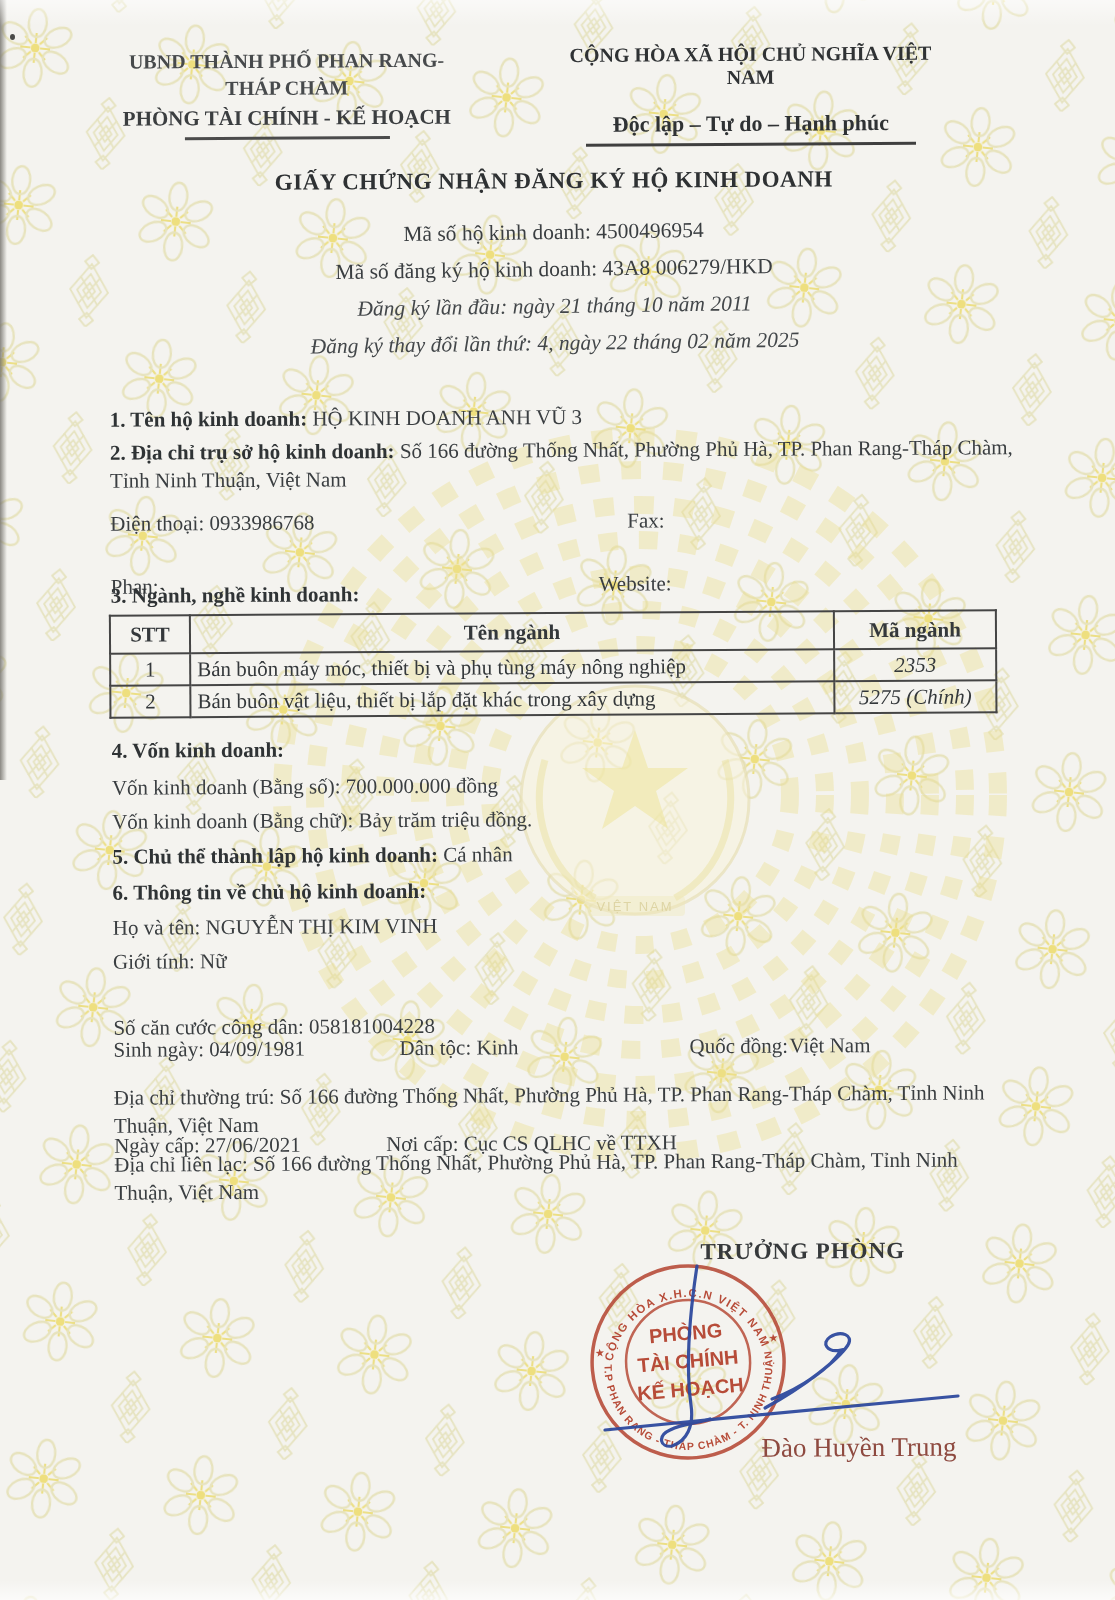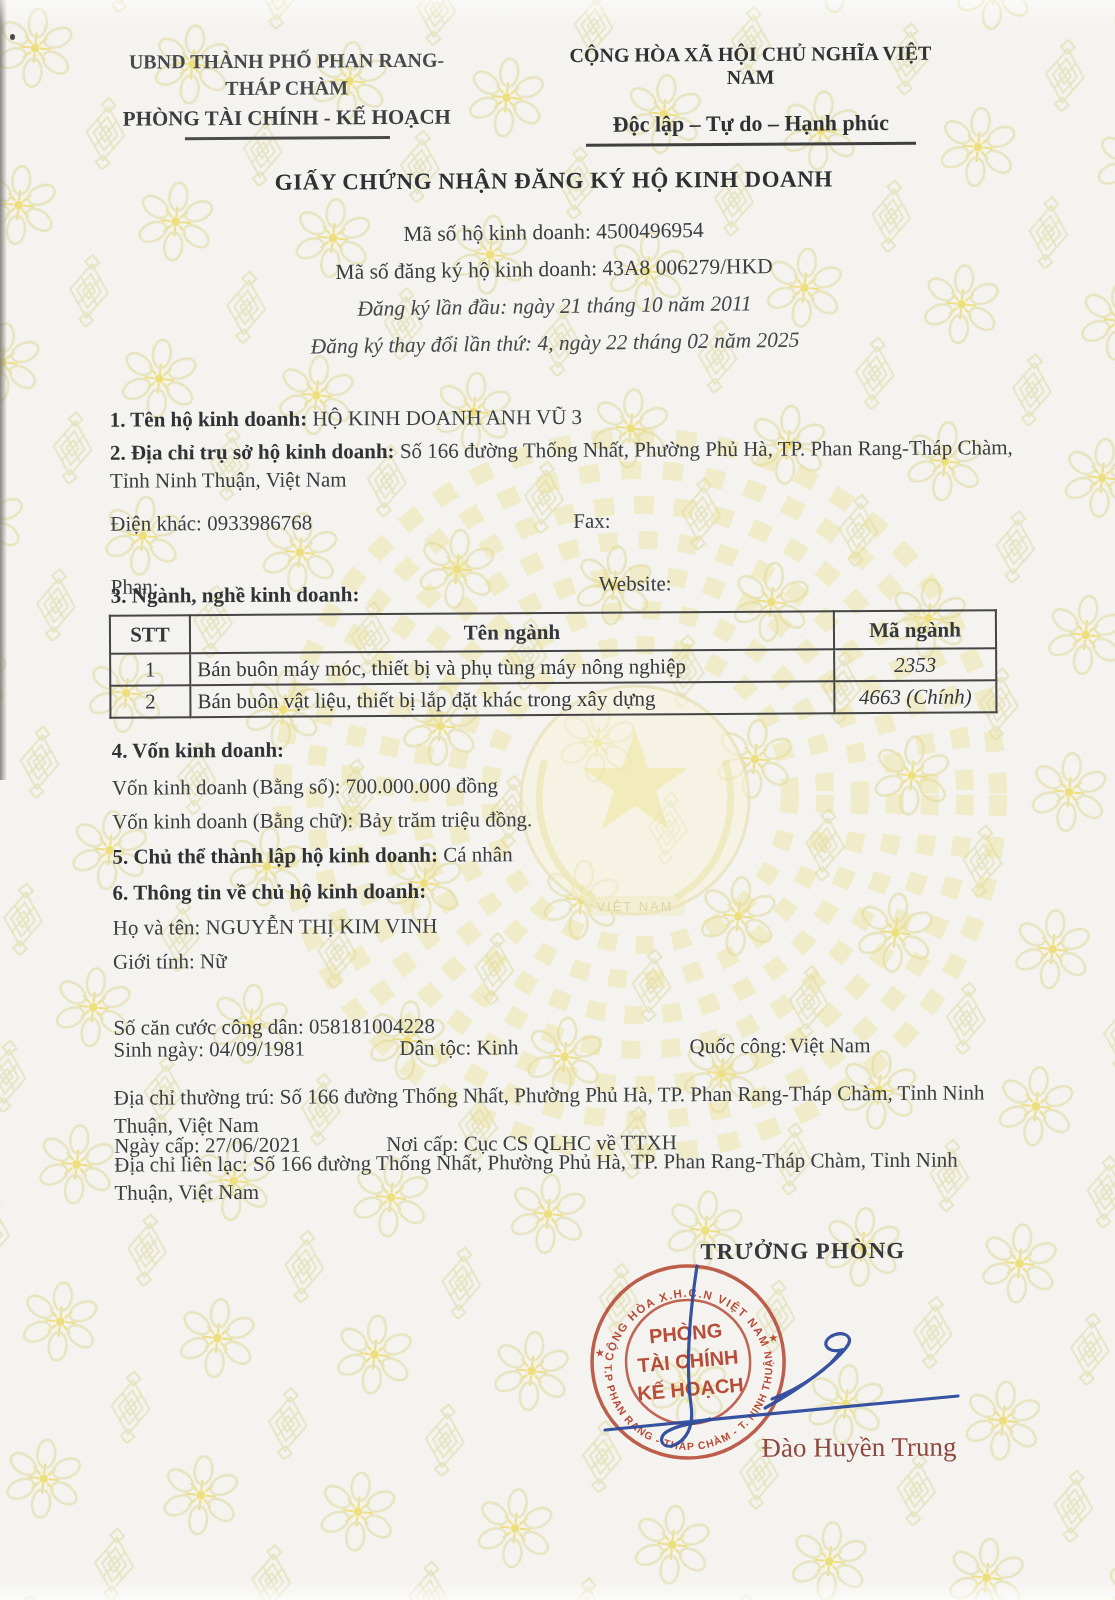--- a/index.html
+++ b/index.html
@@ -132,23 +132,23 @@
   <div class="body-block" style="top:404px;">
     <span class="lbl">1. Tên hộ kinh doanh:</span>
     <span>HỘ KINH DOANH ANH VŨ 3</span>
   </div>
   <div class="body-block" style="top:437px;">
     <span class="lbl">2. Địa chỉ trụ sở hộ kinh doanh:</span>
     <span>Số 166 đường Thống Nhất, Phường Phủ Hà, TP. Phan Rang-Tháp Chàm, Tỉnh Ninh Thuận, Việt Nam</span>
   </div>
 
   <div class="body-block row" style="top:508px;">
-    <span>Điện khác:</span>
+    <span>Điện thoại:</span>
     <span>0933986768</span>
-    <span class="abs" style="left:463px;text-align:right;">Fax:</span>
+    <span class="abs" style="left:517px;text-align:right;">Fax:</span>
   </div>
   <div class="body-block row" style="top:543px;">
     <span>Phan:</span>
     <span class="abs" style="left:488px;">Website:</span>
   </div>
 
   <div class="body-block lbl" style="top:580px;">3. Ngành, nghề kinh doanh:</div>
   <table class="sect-table">
     <tbody>
         <tr>
@@ -157,41 +157,41 @@
       <th class="col-code" style="font-style:normal;">Mã ngành</th>
     </tr>
     <tr>
       <td class="col-stt">1</td>
       <td>Bán buôn máy móc, thiết bị và phụ tùng máy nông nghiệp</td>
       <td class="col-code">2353</td>
     </tr>
     <tr>
       <td class="col-stt">2</td>
       <td>Bán buôn vật liệu, thiết bị lắp đặt khác trong xây dựng</td>
-      <td class="col-code">4663 (Chính)</td>
+      <td class="col-code">5275 (Chính)</td>
     </tr>
   </tbody>
     </table>
 
   <div class="body-block lbl" style="top:735px;">4. Vốn kinh doanh:</div>
   <div class="body-block" style="top:772px;">Vốn kinh doanh (Bằng số): 700.000.000 đồng</div>
   <div class="body-block" style="top:806px;">Vốn kinh doanh (Bằng chữ): Bảy trăm triệu đồng.</div>
 
   <div class="body-block" style="top:841px;">
     <span class="lbl">5. Chủ thể thành lập hộ kinh doanh:</span>
     <span>Cá nhân</span>
   </div>
 
   <div class="body-block lbl" style="top:877px;">6. Thông tin về chủ hộ kinh doanh:</div>
   <div class="body-block" style="top:912px;">Họ và tên: NGUYỄN THỊ KIM VINH</div>
   <div class="body-block" style="top:946px;">Giới tính: Nữ</div>
   <div class="body-block row" style="top:979px;">
     <span>Sinh ngày: 04/09/1981</span>
     <span class="abs" style="left:286px;">Dân tộc: Kinh</span>
-    <span class="abs" style="left:576px;">Quốc công:</span>
+    <span class="abs" style="left:576px;">Quốc đồng:</span>
     <span class="abs" style="left:676px;">Việt Nam</span>
   </div>
   <div class="body-block" style="top:1012px;">Số căn cước công dân: 058181004228</div>
   <div class="body-block row" style="top:1047px;">
     <span>Ngày cấp: 27/06/2021</span>
     <span class="abs" style="left:272px;">Nơi cấp: Cục CS QLHC về TTXH</span>
   </div>
   <div class="body-block" style="top:1082px;">Địa chỉ thường trú: Số 166 đường Thống Nhất, Phường Phủ Hà, TP. Phan Rang-Tháp Chàm, Tỉnh Ninh Thuận, Việt Nam</div>
   <div class="body-block" style="top:1149px;">Địa chỉ liên lạc: Số 166 đường Thống Nhất, Phường Phủ Hà, TP. Phan Rang-Tháp Chàm, Tỉnh Ninh Thuận, Việt Nam</div>
 

